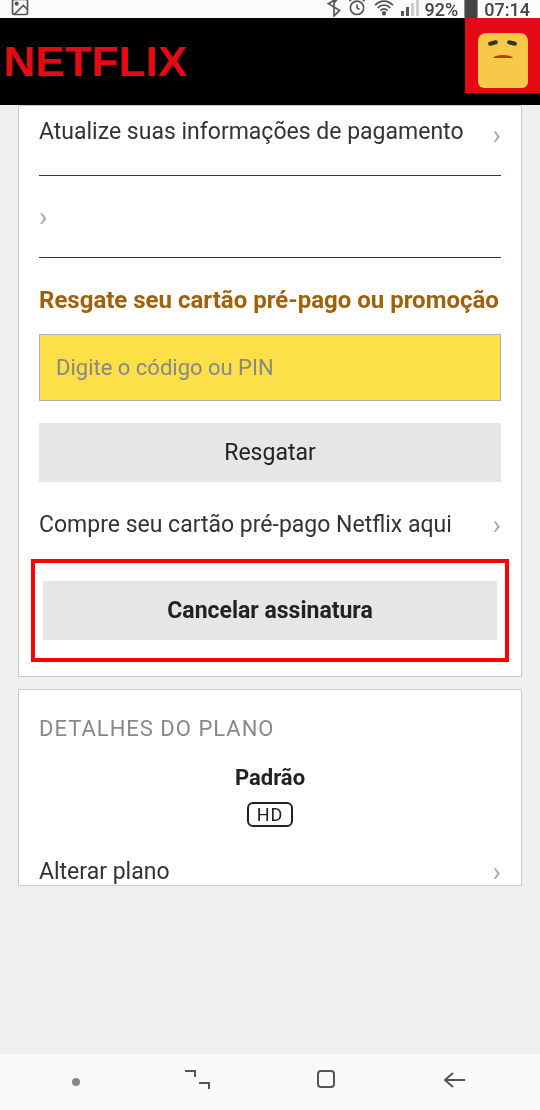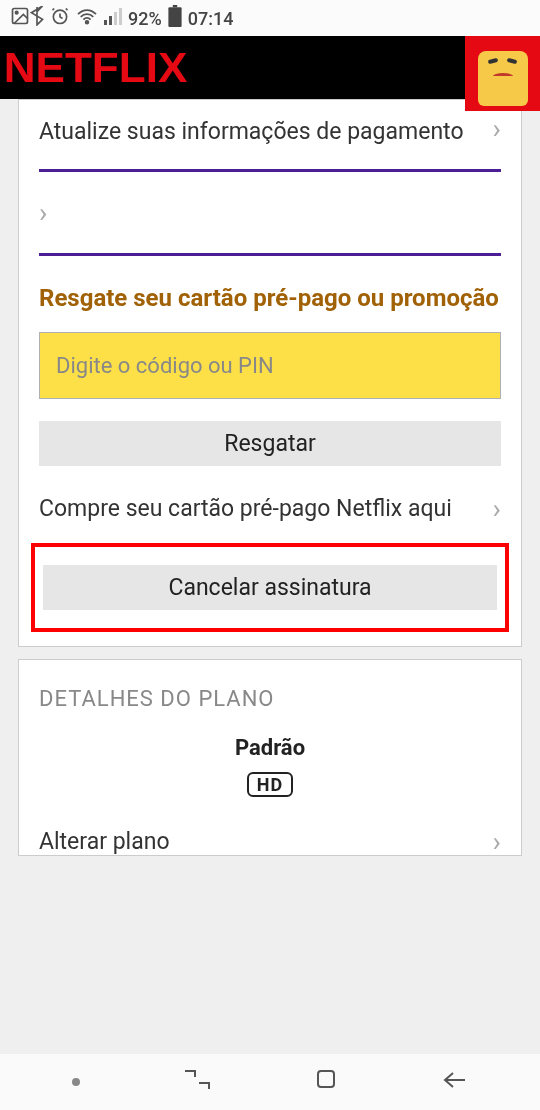--- a/index.html
+++ b/index.html
@@ -9,41 +9,42 @@
       font-family: -apple-system, BlinkMacSystemFont, "Segoe UI", Roboto, Helvetica, Arial, sans-serif;
     }
     body {
       width: 540px;
       height: 1110px;
       background: #efefef;
       overflow: hidden;
       position: relative;
     }
     .status-bar {
-      height: 36px;
+      height: 18px;
       background: #fbfbfb;
       display: flex;
       align-items: center;
+      justify-content: space-between;
       padding: 0 10px;
       font-size: 18px;
       color: #444;
     }
     .status-left {
       display: flex;
       align-items: center;
       gap: 6px;
     }
     .status-right {
       display: flex;
       align-items: center;
       gap: 6px;
       font-weight: 500;
     }
     .header {
-      height: 63px;
+      height: 87px;
       background: #000;
       display: flex;
       align-items: center;
       justify-content: space-between;
       padding: 0 12px 0 8px;
       position: relative;
     }
     .netflix-logo {
       font-family: Impact, "Arial Black", sans-serif;
       font-size: 42px;
@@ -105,24 +106,24 @@
       padding: 0 18px;
     }
     .card {
       background: #fff;
       border: 1px solid #ccc;
       padding: 0 20px;
       margin-top: 0;
     }
     .row {
       padding: 24px 0;
-      border-bottom: 3px solid #4c1d95;
-      display: flex;
-      justify-content: space-between;
-      align-items: flex-end;
+      border-bottom: 1px solid #4c1d95;
+      display: flex;
+      justify-content: space-between;
+      align-items: flex-start;
       font-size: 23px;
       color: #333;
     }
     .row:last-of-type {
       border-bottom: none;
     }
     .row-partial-top {
       padding-top: 12px;
     }
     .chevron {
@@ -143,21 +144,21 @@
       color: #333;
       background: #fde047;
     }
     .input-field::placeholder {
       color: #888;
     }
     .btn {
       width: 100%;
       background: #e6e6e6;
       border: none;
-      padding: 9px 0;
+      padding: 16px 0;
       font-size: 23px;
       color: #222;
       margin-top: 22px;
       font-weight: 400;
     }
     .link-row {
       padding: 26px 0 18px 0;
       display: flex;
       justify-content: space-between;
       align-items: center;
@@ -165,20 +166,21 @@
       color: #333;
       gap: 20px;
     }
     .highlight-box {
       border: 4px solid #ff0000;
       padding: 18px 8px;
       margin: 0 -8px 14px -8px;
     }
     .highlight-box .btn {
       margin-top: 0;
+      font-weight: bold;
     }
     .card2 {
       background: #fff;
       border: 1px solid #ccc;
       padding: 0 20px;
       margin-top: 12px;
     }
     .plan-heading {
       color: #888;
       font-size: 22px;
@@ -193,21 +195,21 @@
       font-size: 22px;
       font-weight: 700;
       color: #222;
       flex-direction: column;
     }
     .hd-badge {
       border: 2px solid #222;
       border-radius: 6px;
       padding: 0px 8px;
       font-size: 18px;
-      font-weight: 700;
+      font-weight: 400;
       letter-spacing: 1px;
     }
     .change-plan-row {
       padding: 6px 0 4px 0;
       display: flex;
       justify-content: space-between;
       align-items: center;
       font-size: 23px;
       color: #333;
       overflow: hidden;

